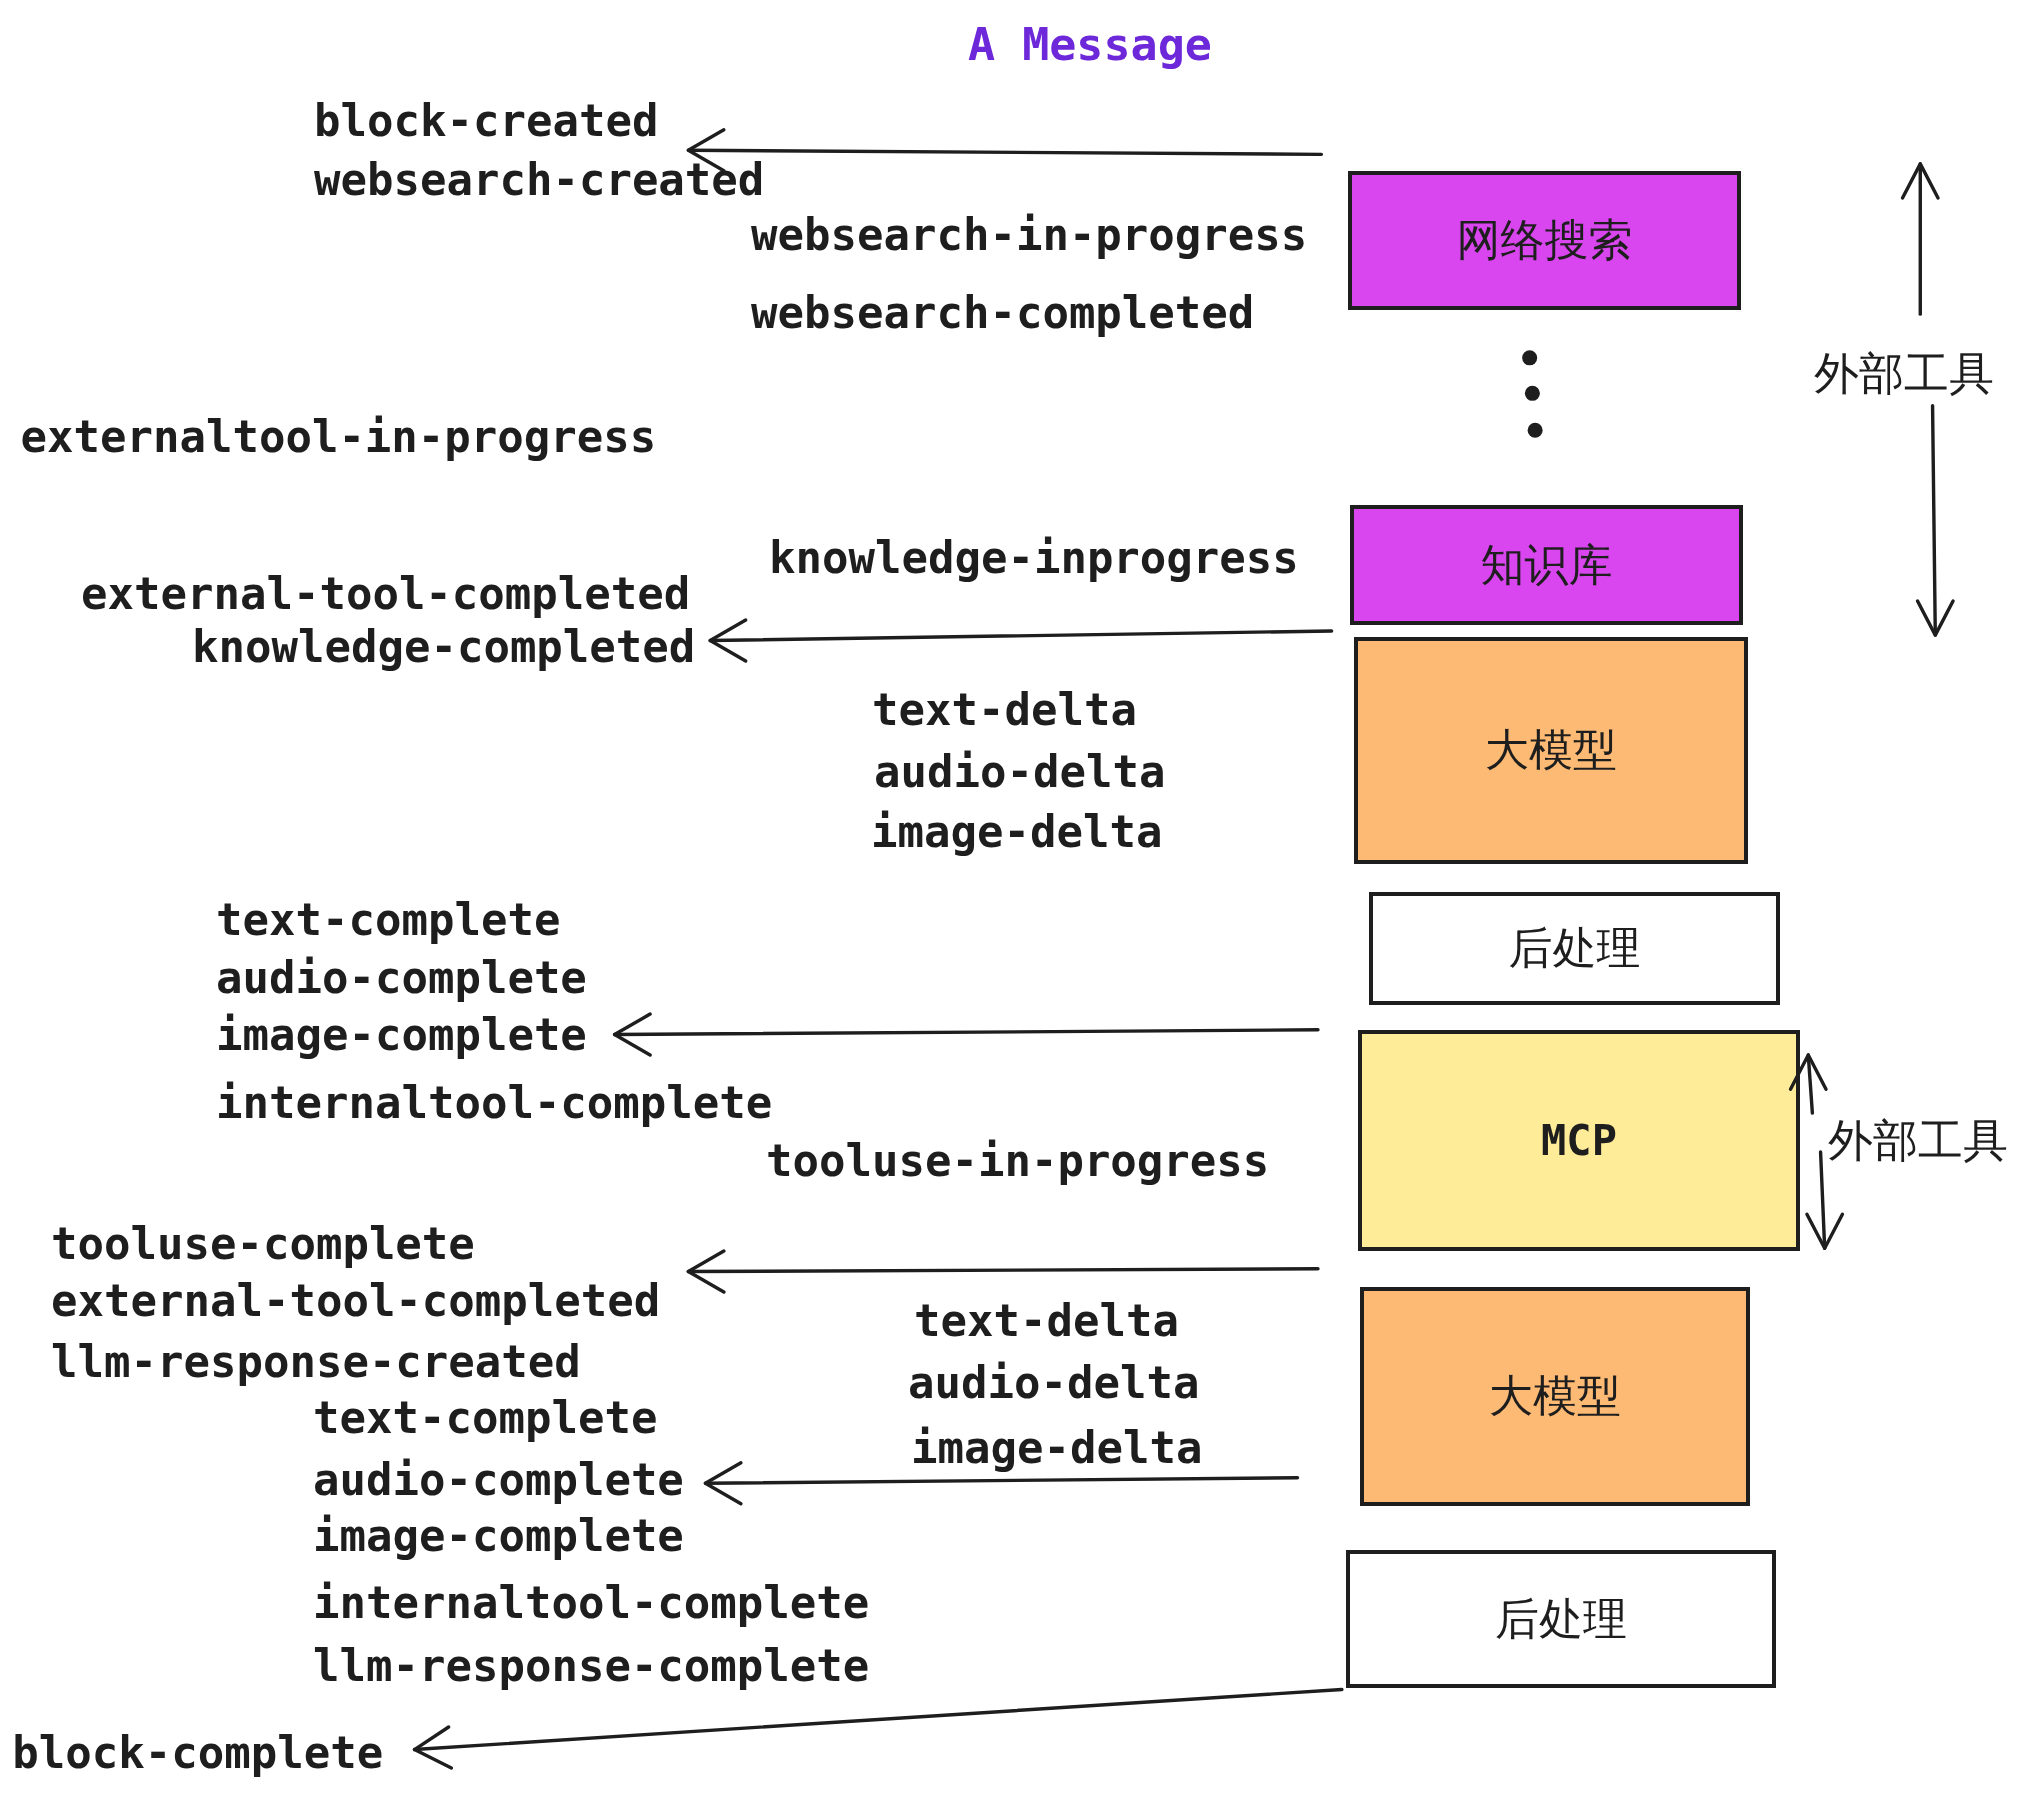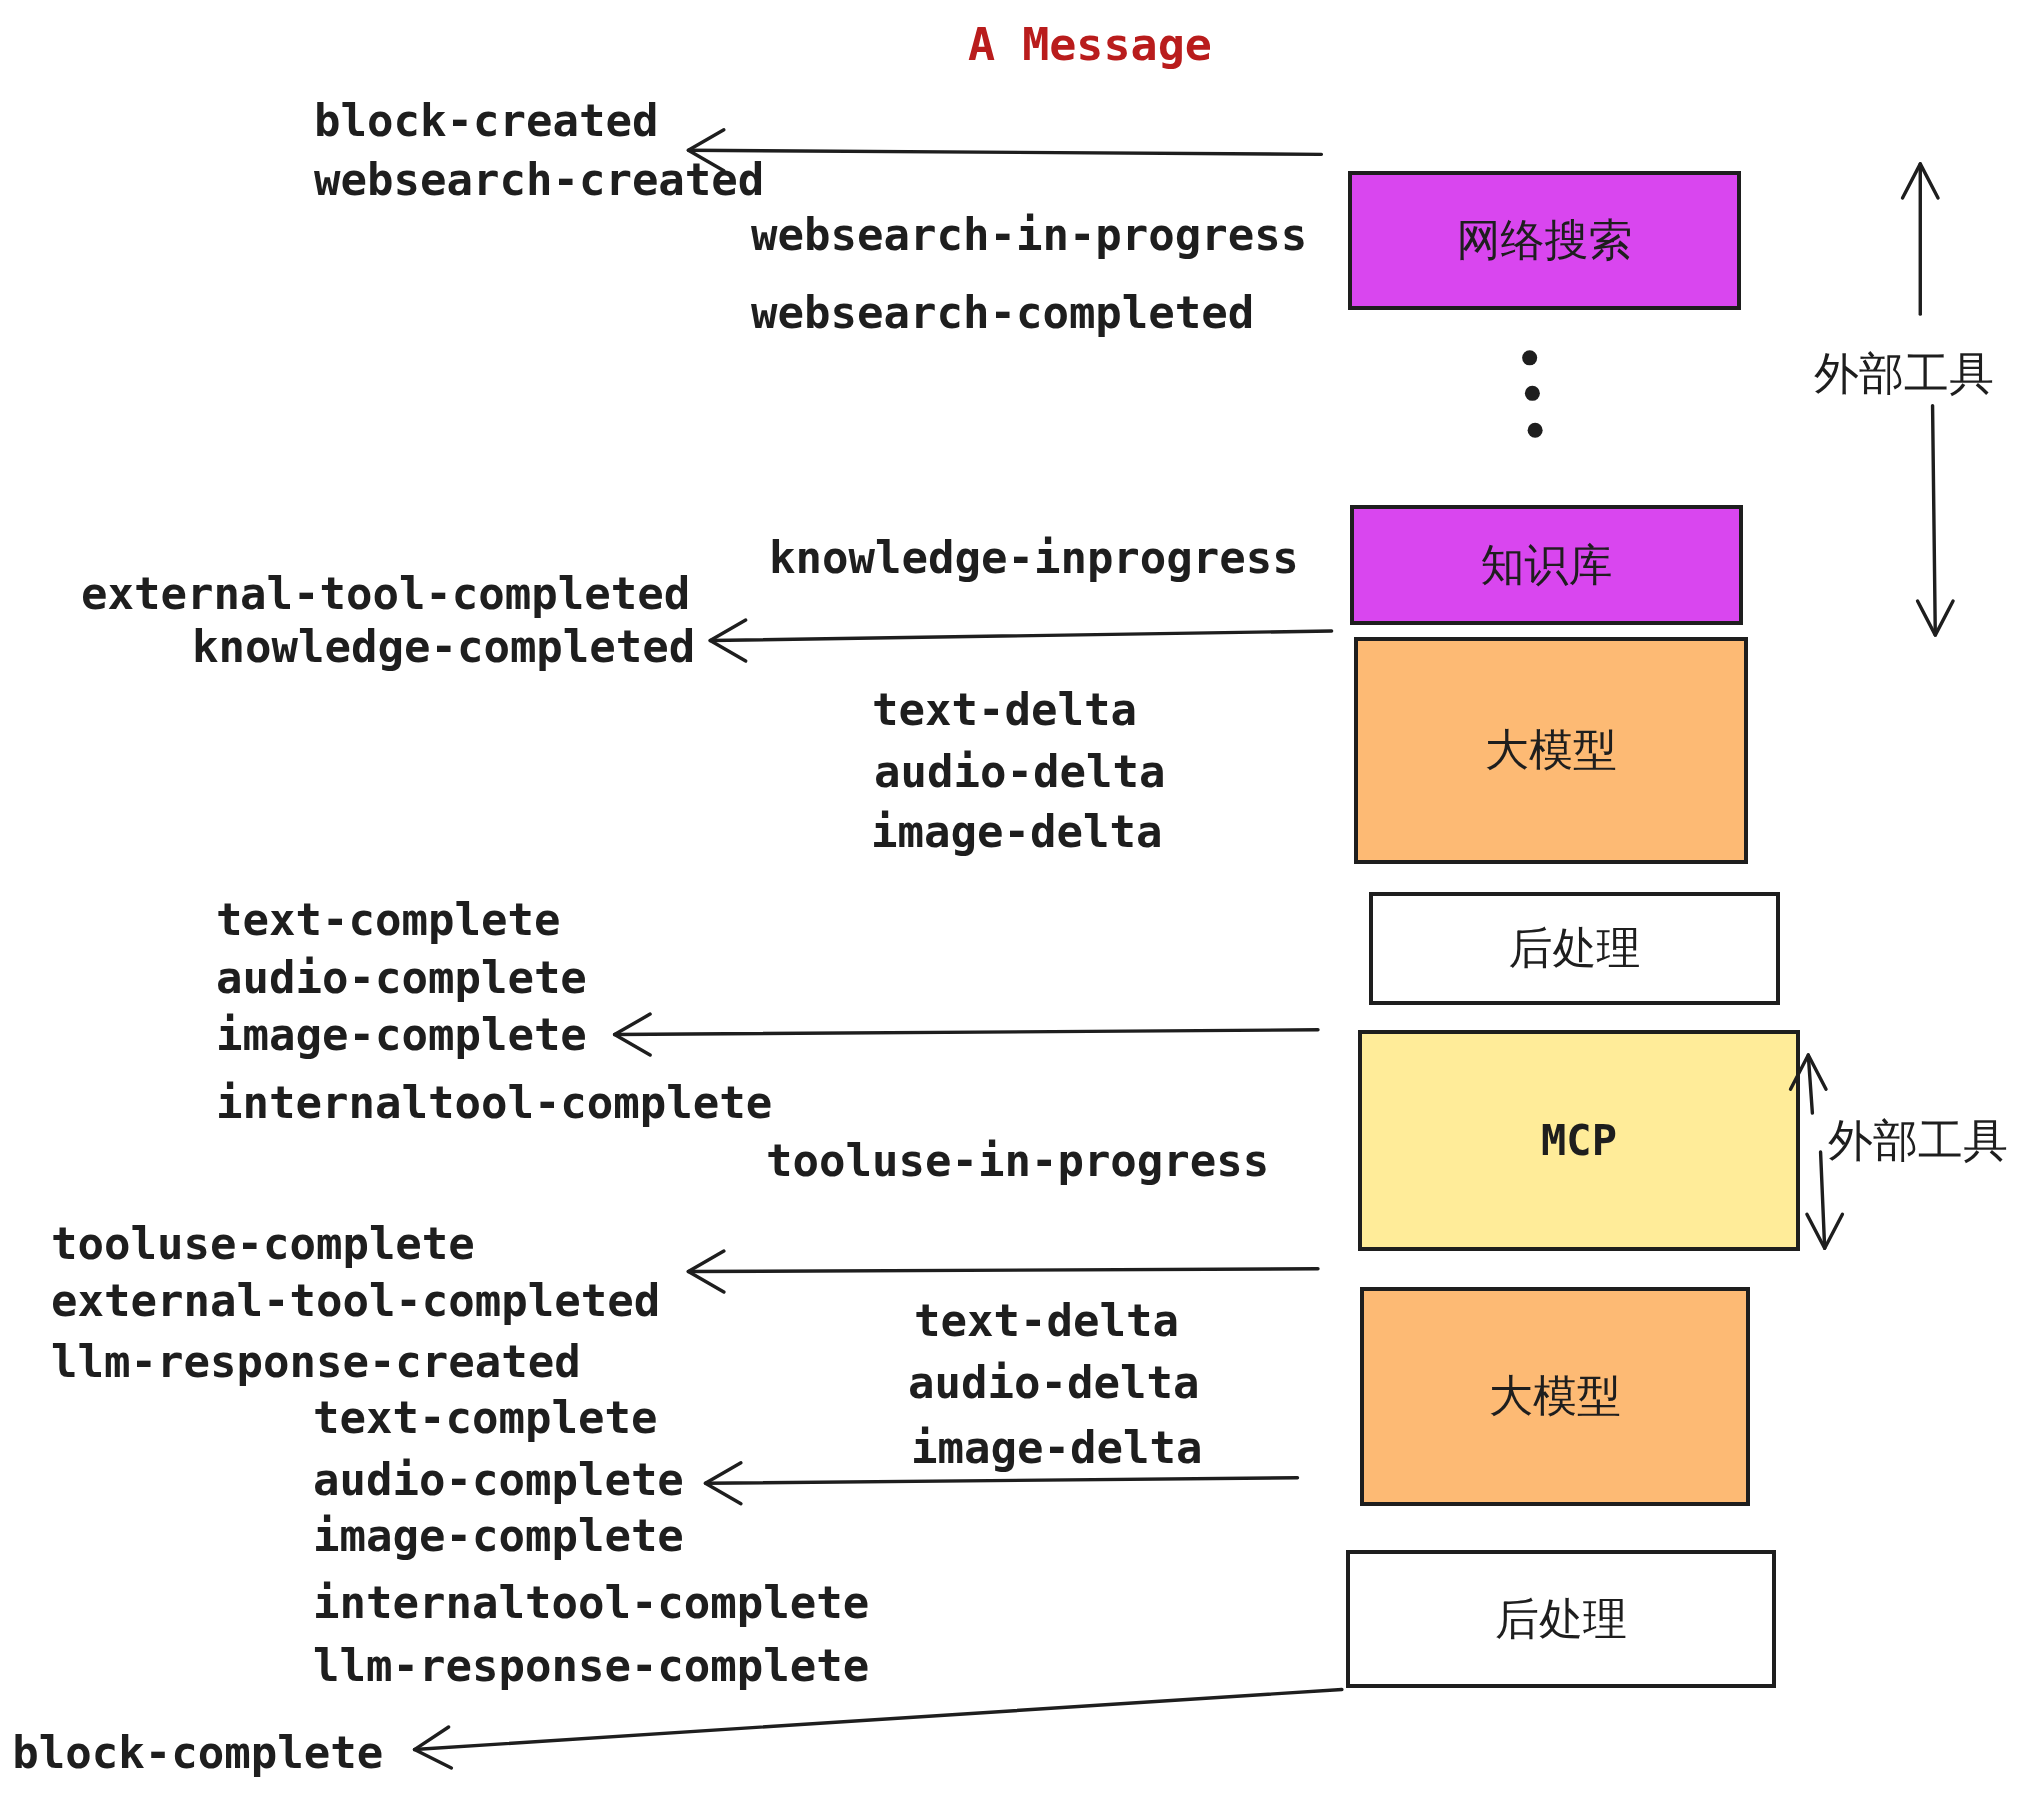--- a/index.html
+++ b/index.html
@@ -7,21 +7,21 @@
     position:relative;
     width:2035px;
     height:1796px;
     background:#ffffff;
     overflow:hidden;
     color:#1e1e1e;
   }
   .title{
     position:absolute;
     font:700 45px "DejaVu Sans Mono","Liberation Mono",monospace;
-    color:#b91c1c;
+    color:#6d28d9;
     white-space:pre;
   }
   .ev{
     position:absolute;
     font:700 44px "DejaVu Sans Mono","Liberation Mono",monospace;
     color:#1e1e1e;
     white-space:pre;
     line-height:1.05;
   }
   .box{
@@ -64,20 +64,21 @@
 <body>
 
 <div class="stage">
 
   <div class="title" style="left:968px;top:18px;">A Message</div>
 
   <span class="ev" style="left:314px;top:98px;">block-created</span>
   <span class="ev" style="left:314px;top:157px;">websearch-created</span>
   <span class="ev" style="left:751px;top:212px;">websearch-in-progress</span>
   <span class="ev" style="left:751px;top:290px;">websearch-completed</span>
+  <span class="ev" style="left:20.5px;top:414px;">externaltool-in-progress</span>
   <span class="ev" style="left:769px;top:535px;">knowledge-inprogress</span>
   <span class="ev" style="left:81px;top:571px;">external-tool-completed</span>
   <span class="ev" style="left:192px;top:624px;">knowledge-completed</span>
   <span class="ev" style="left:872px;top:687px;">text-delta</span>
   <span class="ev" style="left:874px;top:749px;">audio-delta</span>
   <span class="ev" style="left:871px;top:809px;">image-delta</span>
   <span class="ev" style="left:216px;top:897px;">text-complete</span>
   <span class="ev" style="left:216px;top:955px;">audio-complete</span>
   <span class="ev" style="left:216px;top:1012px;">image-complete</span>
   <span class="ev" style="left:216px;top:1080px;">internaltool-complete</span>

